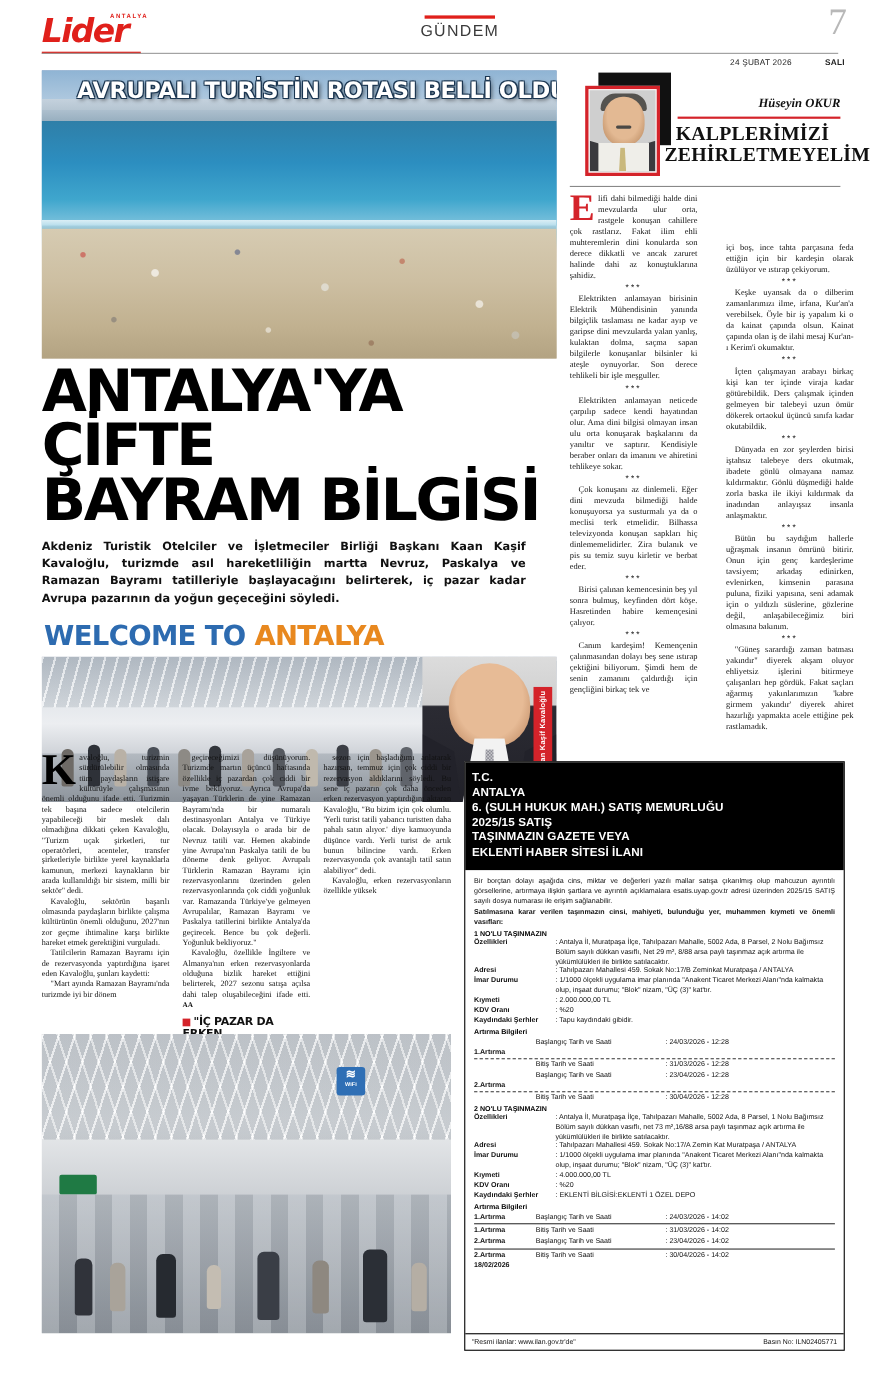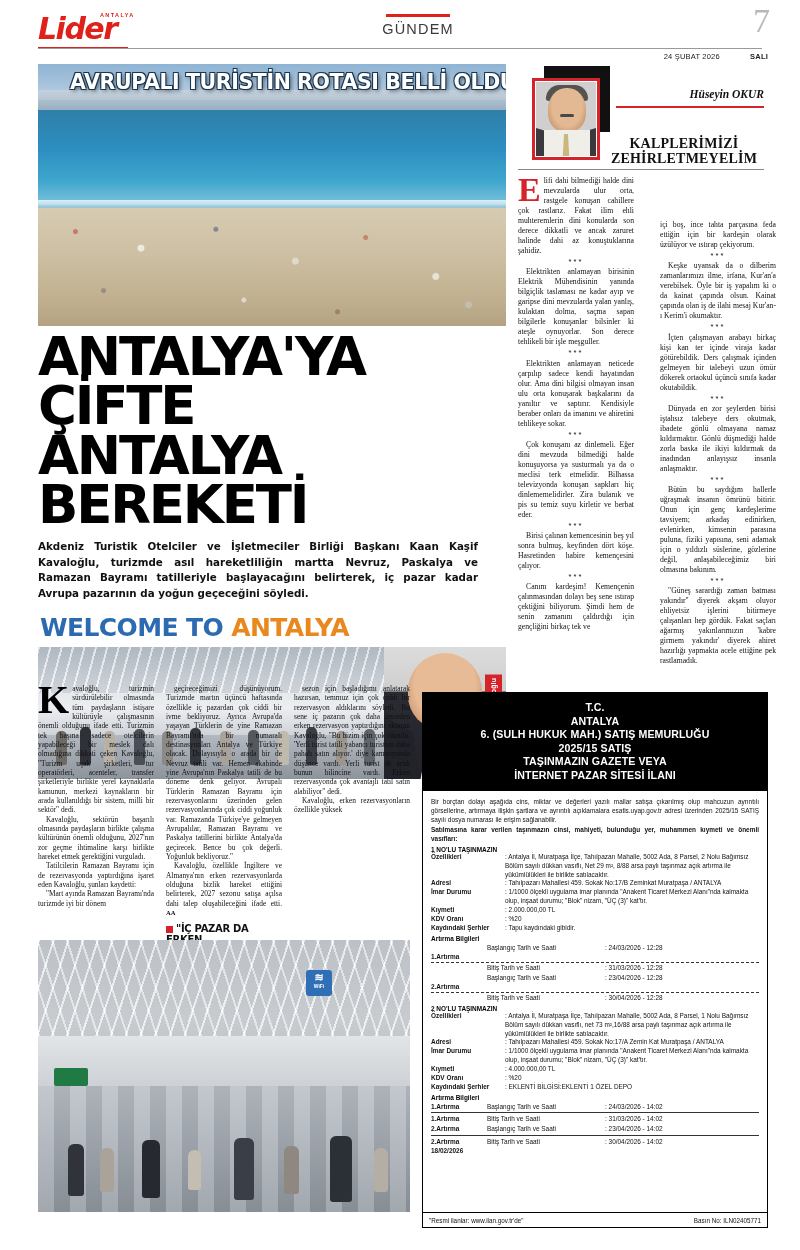--- a/index.html
+++ b/index.html
@@ -262,21 +262,21 @@
 
   .col-author {
     position:absolute; left:98px; top:24px; width:148px; text-align:right;
     font-family: "Liberation Serif", serif; font-style: italic; font-weight:bold;
     font-size: 11.5px; color:#111;
   }
   .col-author-rule { position:absolute; left:98px; top:42px; width:148px; height:2.2px; background:#d4232a; }
   .col-title {
     position:absolute; left:86px; top:48px; width:160px; text-align:center;
     font-family: "Liberation Serif", serif; font-weight: bold;
-    font-size: 14px; line-height: 1.08; color:#111; letter-spacing:.2px;margin-top:24px;
+    font-size: 18px; line-height: 1.08; color:#111; letter-spacing:.2px;
   }
   .col-rule-top { position:absolute; left:0; top:105px; width:246px; height:1px; background:#888; }
 
   .col-body { position: absolute; left: 0; top: 112px; width: 246px; height: 560px; }
   .ccol { position:absolute; top:0; width: 116px; }
   .ccol.k1 { left: 0; }
   .ccol.k2 { left: 142px; margin-top: 44px; }
   .ctxt {
     font-family: "Liberation Serif", serif;
     font-size: 7.7px; line-height: 1.30; color:#111; text-align: justify; text-indent: 8px;
@@ -287,21 +287,21 @@
     font-weight:bold; color:#d4232a; margin: 1px 3px 0 0;
   }
   .stars { text-align:center; letter-spacing:2px; font-size:7.5px; line-height:1.5; color:#111; }
 
   
   .legal {
     position: absolute; left: 422px; top: 692px; width: 346px; height: 536px;
     border: 1px solid #000; background:#fff;
   }
   .legal-head {
-    background:#000; color:#fff; text-align:center;
+    background:#000; color:#fff; 
     padding: 8px 6px 9px 6px;
     font-size: 10.6px; font-weight: bold; line-height: 1.28; letter-spacing:.1px;
   }
   .legal-body { padding: 7px 8px 0 8px; }
   .lp {
     font-size: 6.45px; line-height: 1.38; color:#111; text-align: justify; margin-bottom: 1px;
   }
   .lbold { font-weight: bold; }
   .lrow { display:flex; font-size: 6.45px; line-height: 1.38; color:#111; }
   .lrow .lk { width: 74px; flex: 0 0 74px; font-weight: bold; }
@@ -348,21 +348,21 @@
       <div class="hero-sky"></div>
       <div class="hero-city"></div>
       <div class="hero-sea"></div>
       <div class="hero-surf"></div>
       <div class="hero-beach"></div>
       <div class="hero-banner">AVRUPALI TURİSTİN ROTASI BELLİ OLDU</div>
     </div>
 
     <h1 class="main-head">
       <span>ANTALYA'YA ÇİFTE</span>
-      <span class="l2">ANTALYA BEREKETİ</span>
+      <span class="l2">BAYRAM BİLGİSİ</span>
     </h1>
 
     <div class="lead-wrap">
       <div class="lead-text">Akdeniz Turistik Otelciler ve İşletmeciler Birliği Başkanı Kaan Kaşif Kavaloğlu, turizmde asıl hareketliliğin martta Nevruz, Paskalya ve Ramazan Bayramı tatilleriyle başlayacağını belirterek, iç pazar kadar Avrupa pazarının da yoğun geçeceğini söyledi.</div>
     </div>
 
     <div class="welcome-strip">
       <div class="welcome-text"><span class="w-blue">WELCOME TO</span> <span class="w-orange">ANTALYA</span></div>
     </div>
 
@@ -484,21 +484,21 @@
     </div>
   </div>
 
   <div class="legal">
     <div class="legal-head">
       <div>T.C.</div>
       <div>ANTALYA</div>
       <div>6. (SULH HUKUK MAH.) SATIŞ MEMURLUĞU</div>
       <div>2025/15 SATIŞ</div>
       <div>TAŞINMAZIN GAZETE VEYA</div>
-      <div>İNTERNET PAZAR SİTESİ İLANI</div>
+      <div>EKLENTİ HABER SİTESİ İLANI</div>
     </div>
 
     <div class="legal-body">
       <p class="lp">Bir borçtan dolayı aşağıda cins, miktar ve değerleri yazılı mallar satışa çıkarılmış olup mahcuzun ayrıntılı görsellerine, artırmaya ilişkin şartlara ve ayrıntılı açıklamalara esatis.uyap.gov.tr adresi üzerinden 2025/15 SATIŞ sayılı dosya numarası ile erişim sağlanabilir.</p>
       <p class="lp lbold">Satılmasına karar verilen taşınmazın cinsi, mahiyeti, bulunduğu yer, muhammen kıymeti ve önemli vasıfları:</p>
 
       <div class="lsec">1 NO'LU TAŞINMAZIN</div>
       <div class="lrow">
         <span class="lk">Özellikleri</span>
         <span class="lv">: Antalya İl, Muratpaşa İlçe, Tahılpazarı Mahalle, 5002 Ada, 8 Parsel, 2 Nolu Bağımsız Bölüm sayılı dükkan vasıflı, Net 29 m², 8/88 arsa paylı taşınmaz açık artırma ile yükümlülükleri ile birlikte satılacaktır.</span>

